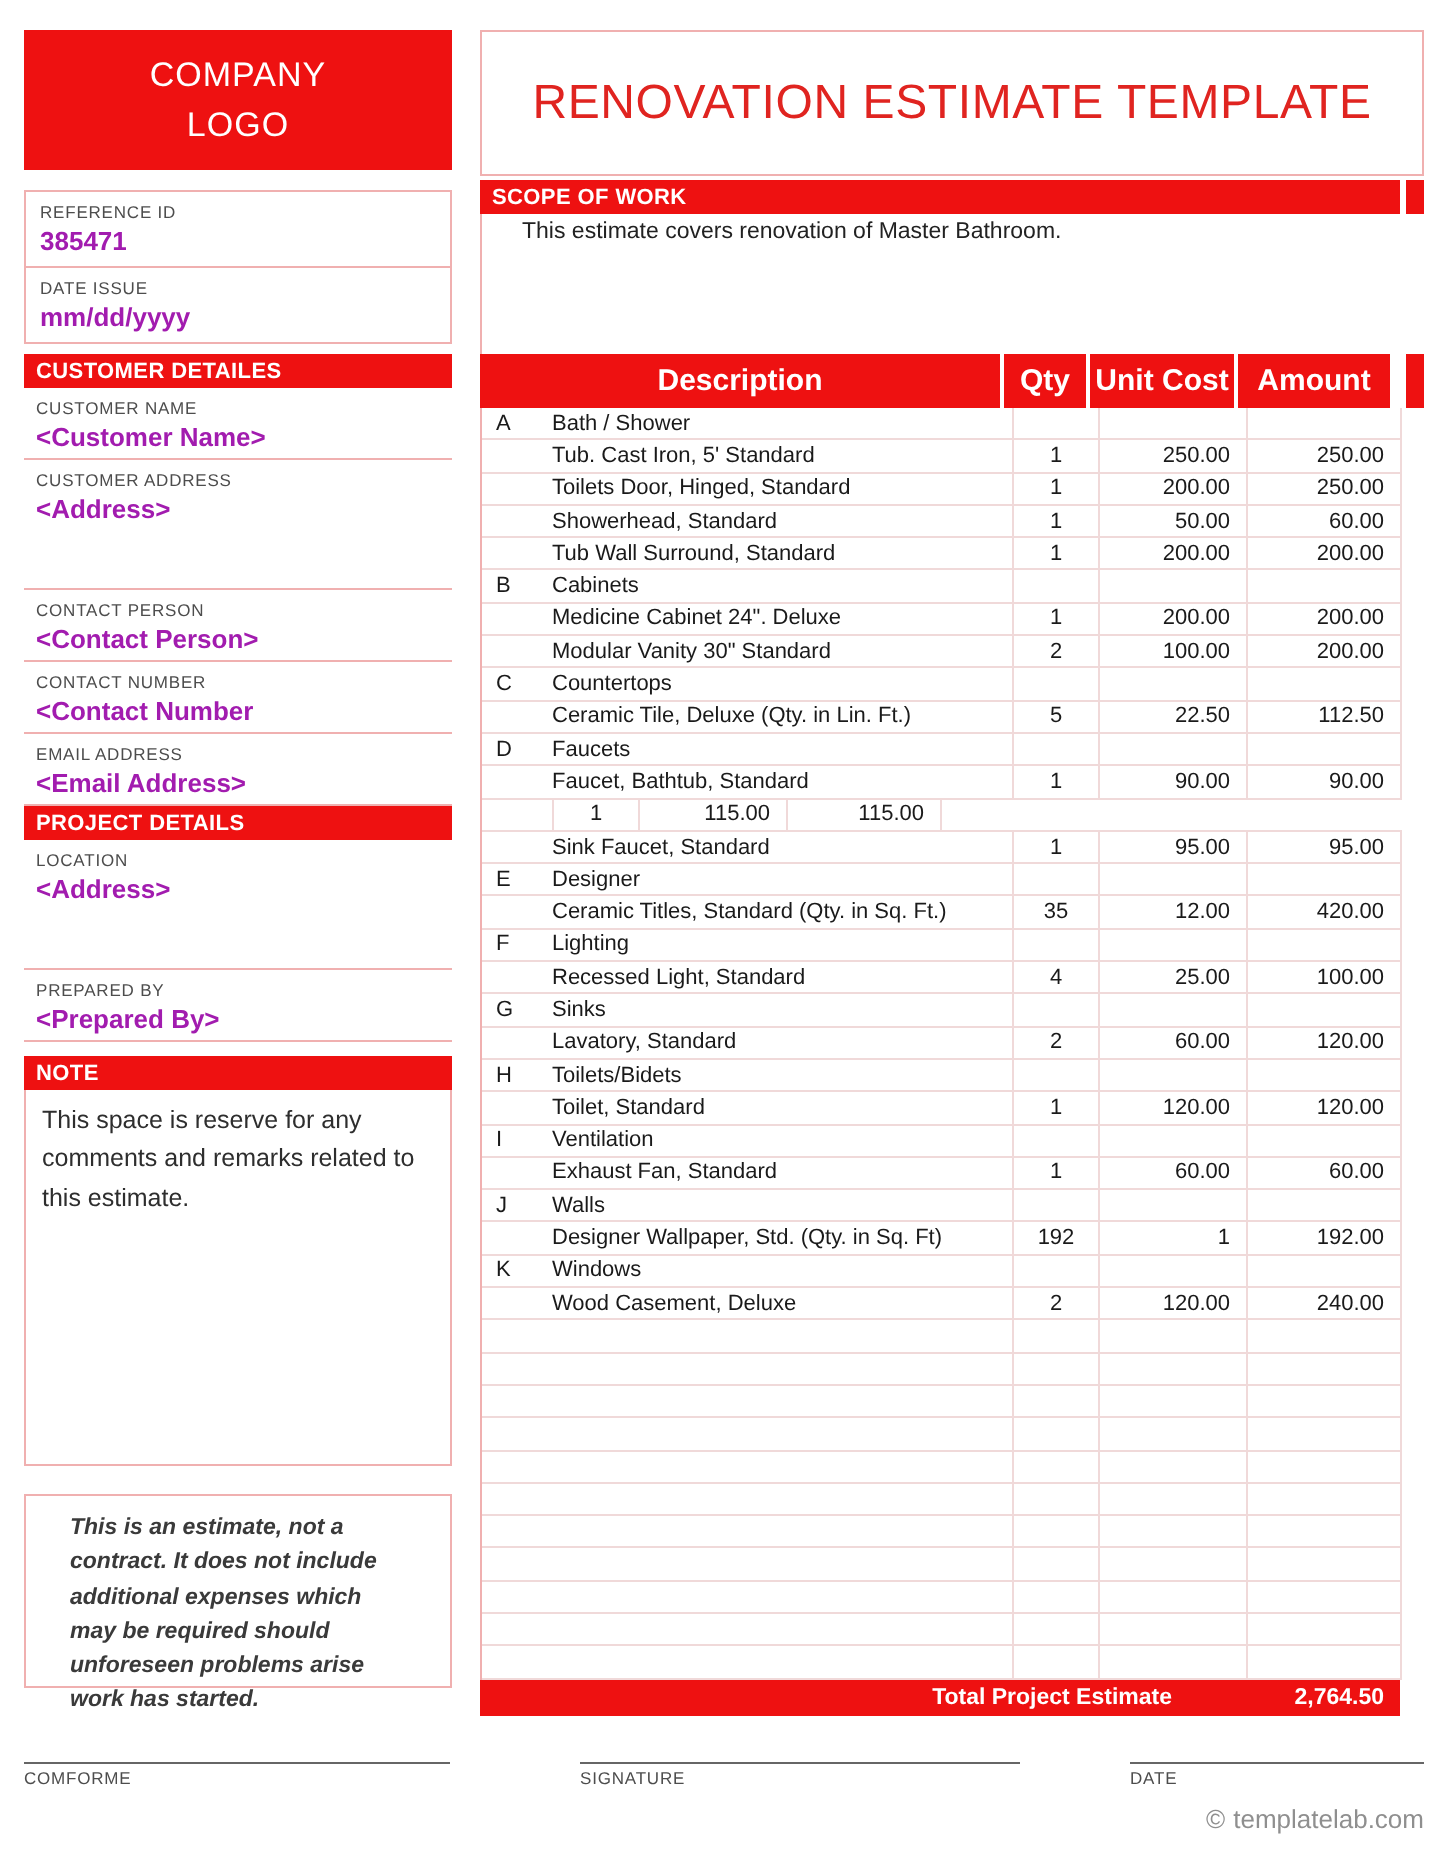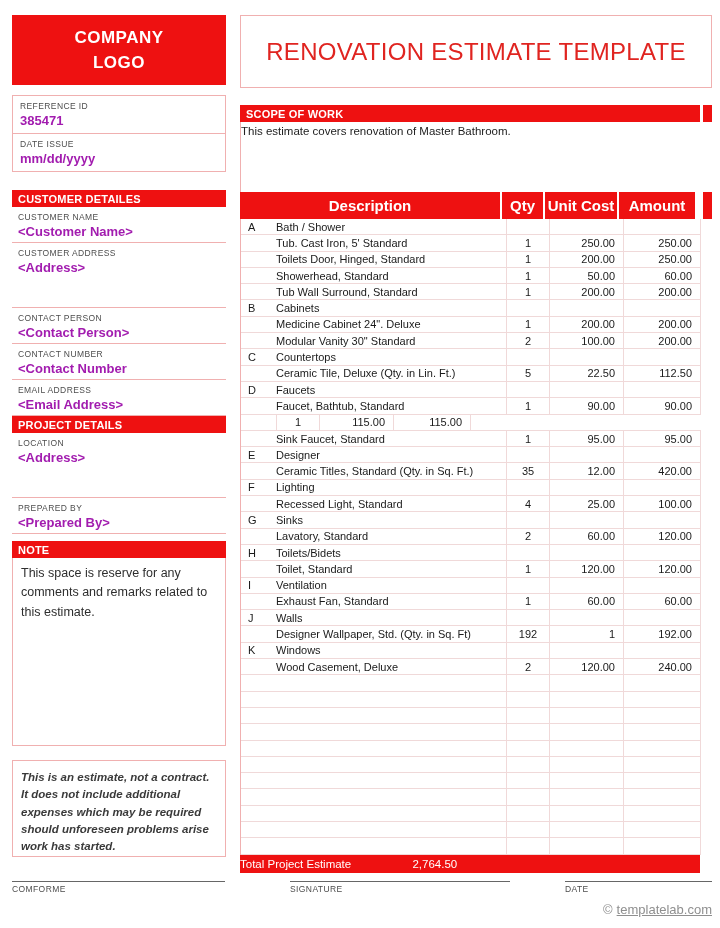--- a/index.html
+++ b/index.html
@@ -11,75 +11,75 @@
     --credit-gray:#8f8f8f;
   }
   *{box-sizing:border-box;margin:0;padding:0}
   html,body{background:#fff}
   body{font-family:"Liberation Sans",sans-serif;color:#1a1a1a}
   .page{position:relative;width:720px;height:928px;background:#fff;overflow:hidden}
 
   
   .left-col{position:absolute;left:12px;top:15px;width:214px}
   .logo-box{height:70px;background:var(--accent);color:#fff;display:flex;align-items:center;justify-content:center;
-    font-weight:bold;font-size:17px;text-align:center;white-space:pre-line;line-height:1.5;letter-spacing:.5px}
+    font-weight:normal;font-size:17px;text-align:center;white-space:pre-line;line-height:1.5;letter-spacing:.5px}
   .meta-box{border:1px solid var(--border-pink);margin-top:10px}
   .meta-group{padding:3px 7px 5px 7px}
   .meta-group + .meta-group{border-top:1px solid var(--border-pink)}
   .small-label{font-size:8.5px;color:var(--label-gray);letter-spacing:.4px;padding-top:2px}
   .field-value{font-size:13px;font-weight:bold;color:#a21caf;padding-top:2px}
   .red-bar{background:var(--accent);color:#fff;font-weight:bold;font-size:11px;
     padding:3px 6px;height:17px;display:flex;align-items:center;letter-spacing:.2px}
-  .left-sec{margin-top:18px}
+  .left-sec{margin-top:5px}
   .field{border-bottom:1px solid var(--border-pink);padding:3px 6px;min-height:34px}
   .field.tall{min-height:65px}
   .note-box{border:1px solid var(--border-pink);border-top:none;height:188px;padding:6px 8px;
     font-size:12.5px;line-height:1.55;color:#2e2e2e}
-  .disclaimer-box{border:1px solid var(--border-pink);margin-top:14px;height:97px;padding:8px 8px;
+  .disclaimer-box{border:1px solid var(--border-pink);margin-top:14px;height:97px;padding:8px 22px;
     font-size:11.5px;font-style:italic;font-weight:bold;color:#3a3a3a;line-height:1.5}
 
   
   .right-col{position:absolute;left:240px;top:15px;width:472px}
   .title-box{height:73px;border:1px solid var(--border-pink);display:flex;align-items:center;justify-content:center;
     color:var(--title-red);font-weight:normal;font-size:24px;letter-spacing:.3px}
-  .bar-row{display:flex;margin-top:17px}
+  .bar-row{display:flex;margin-top:2px}
   .bar-main{flex:1}
   .bar-gap{width:3px}
   .bar-strip{width:9px;background:var(--accent)}
-  .scope-text{border-left:1px solid var(--border-pink);min-height:70px;padding:3px 0;font-size:11.5px;color:#222}
+  .scope-text{border-left:1px solid var(--border-pink);min-height:70px;padding:3px 20px;font-size:11.5px;color:#222}
 
   
   .tbl-header{display:flex;height:27px;font-size:15px;font-weight:bold;color:#fff}
   .tbl-header .hc{background:var(--accent);display:flex;align-items:center;justify-content:center}
   .hc-desc{width:260px}
   .hc-qty{width:43px;border-left:2px solid #fff}
   .hc-unit{width:74px;border-left:2px solid #fff}
   .hc-amt{width:78px;border-left:2px solid #fff}
   .tbl-body{border-left:1px solid var(--border-pink)}
   .t-row{display:flex;height:16.3px;font-size:11px;border-bottom:1px solid var(--row-line);width:460px}
   .c-letter{width:35px;padding-left:7px;display:flex;align-items:center}
   .c-desc{flex:1;display:flex;align-items:center;overflow:hidden;white-space:nowrap}
   .c-qty{width:43px;border-left:1px solid var(--row-line);display:flex;align-items:center;justify-content:center}
   .c-unit{width:74px;border-left:1px solid var(--row-line);display:flex;align-items:center;justify-content:flex-end;padding-right:8px}
   .c-amt{width:78px;border-left:1px solid var(--row-line);border-right:1px solid var(--row-line);
     display:flex;align-items:center;justify-content:flex-end;padding-right:8px}
-  .total-bar{width:460px;height:18px;background:var(--accent);color:#fff;font-weight:normal;font-size:11.5px;
-    display:flex;align-items:center;}
+  .total-bar{width:460px;height:18px;background:var(--accent);color:#fff;font-weight:bold;font-size:11.5px;
+    display:flex;align-items:center;justify-content:flex-end}
   .total-label{padding-right:24px}
   .total-value{width:90px;text-align:right;padding-right:8px}
 
   
   .sig-block{position:absolute;top:881px}
   .sig-line{border-top:1px solid #666;height:0}
   .sig-label{font-size:8.5px;color:var(--label-gray);letter-spacing:.4px;padding-top:2px}
   .sig-1{left:12px;width:213px}
   .sig-2{left:290px;width:220px}
   .sig-3{left:565px;width:147px}
   .credit{position:absolute;right:8px;top:902px;font-size:13px;color:var(--credit-gray);display:flex;align-items:center;gap:4px}
-  .credit .link{text-decoration:underline;cursor:pointer}
+  .credit .link{cursor:pointer}
 </style>
 </head>
 <body>
 
 <div class="page">
 
   <div class="left-col">
     <div class="logo-box">COMPANY
 LOGO</div>
 

